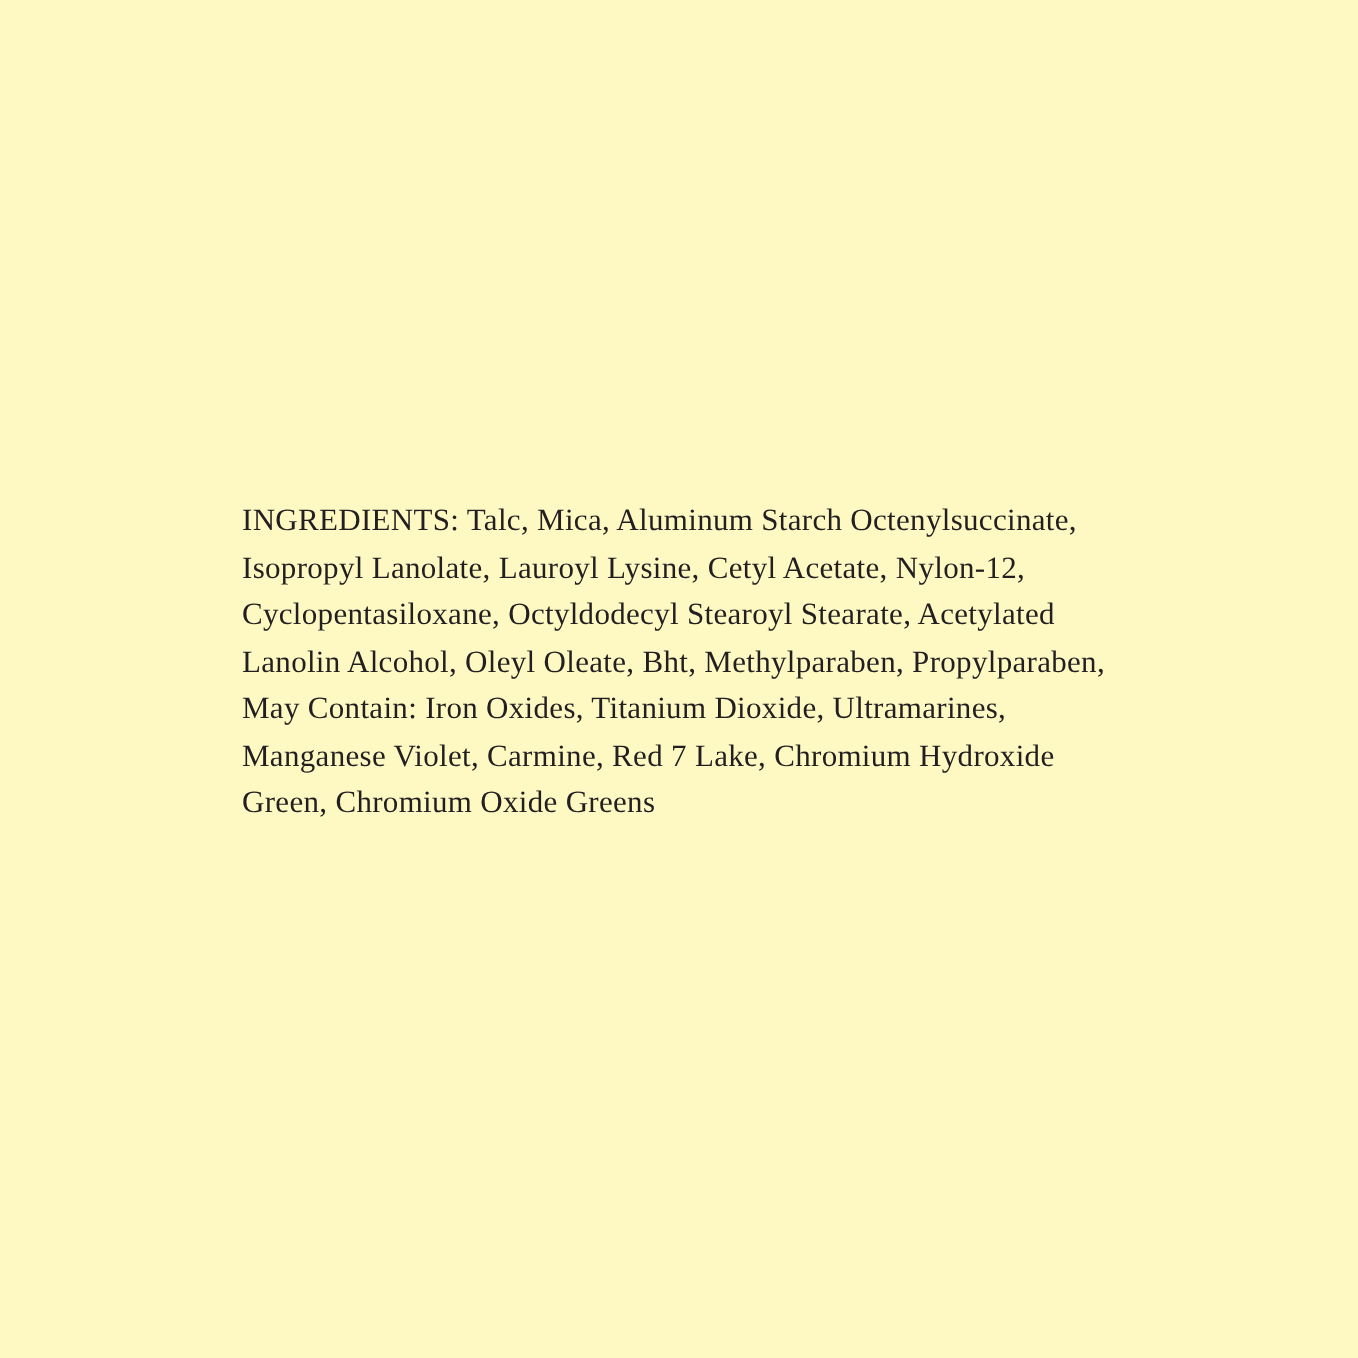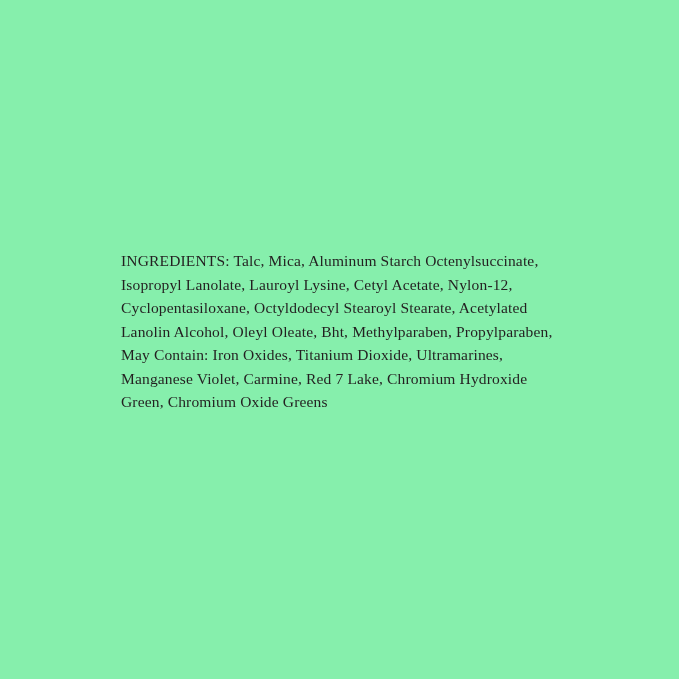--- a/index.html
+++ b/index.html
@@ -10,21 +10,21 @@
     width: 679px;
     height: 679px;
     background: #ffffff;
     font-family: "Liberation Serif", serif;
     overflow: hidden;
   }
   .page {
     position: relative;
     width: 679px;
     height: 679px;
-    background: #86efac;
+    background: #fef9c3;
   }
   .ingredients-block {
     position: absolute;
     left: 121px;
     top: 249px;
     width: 450px;
   }
   .ingredients-text {
     margin: 0;
     font-family: "Liberation Serif", serif;

